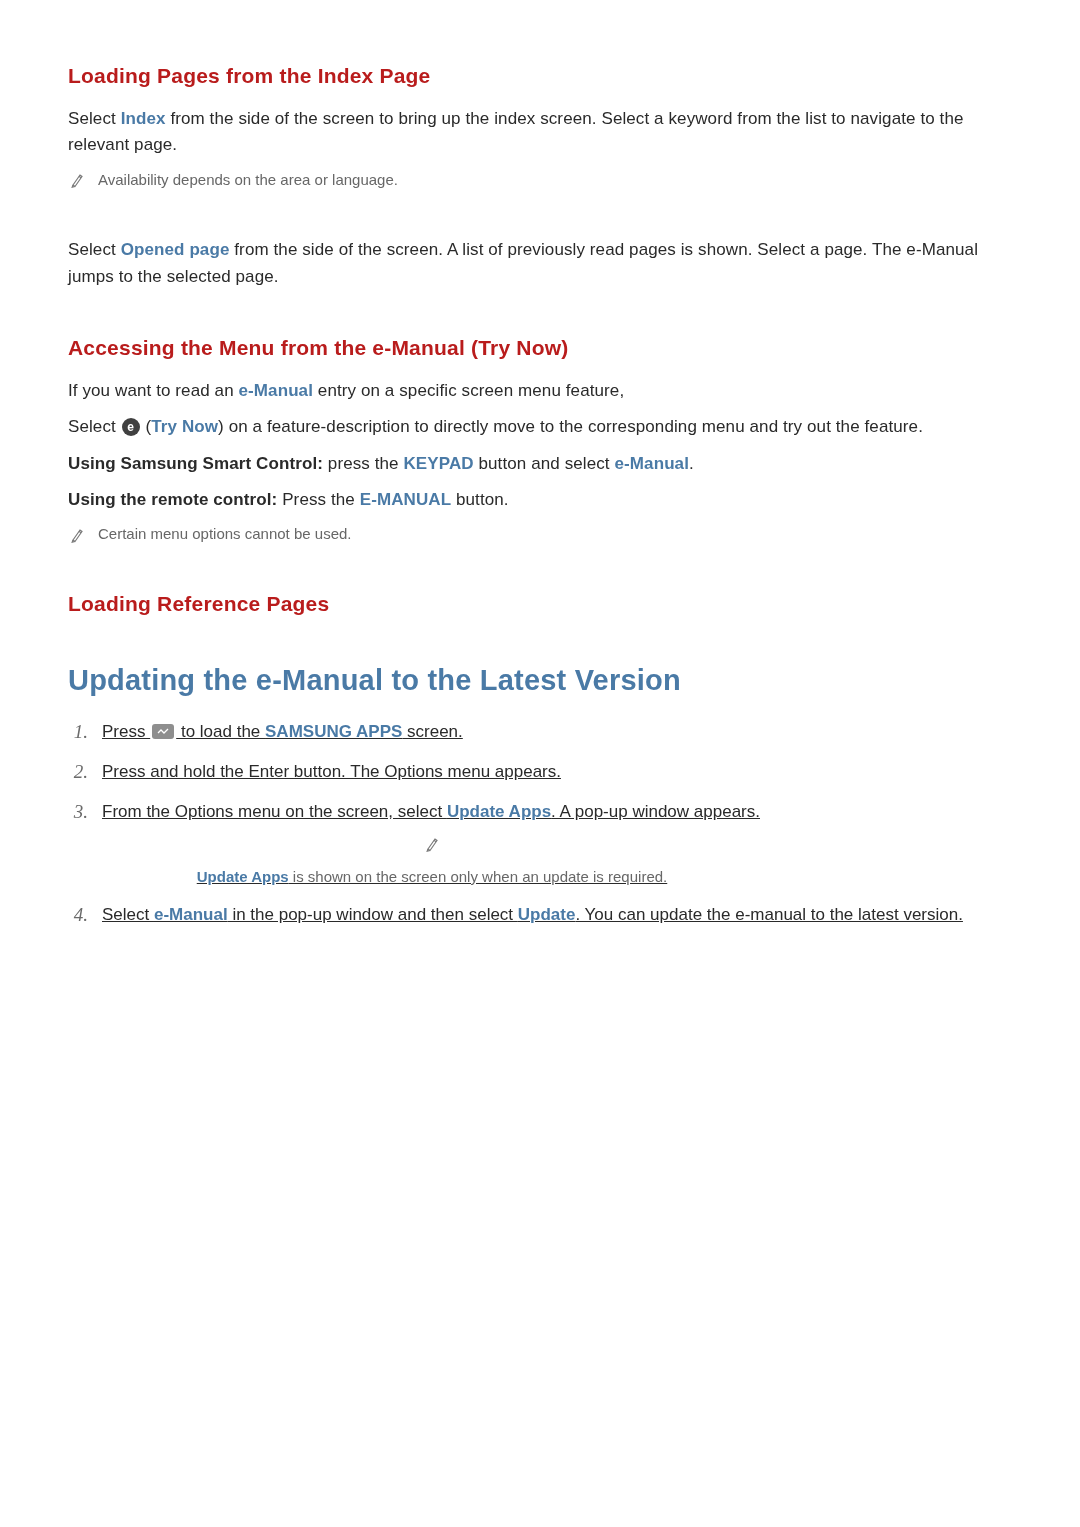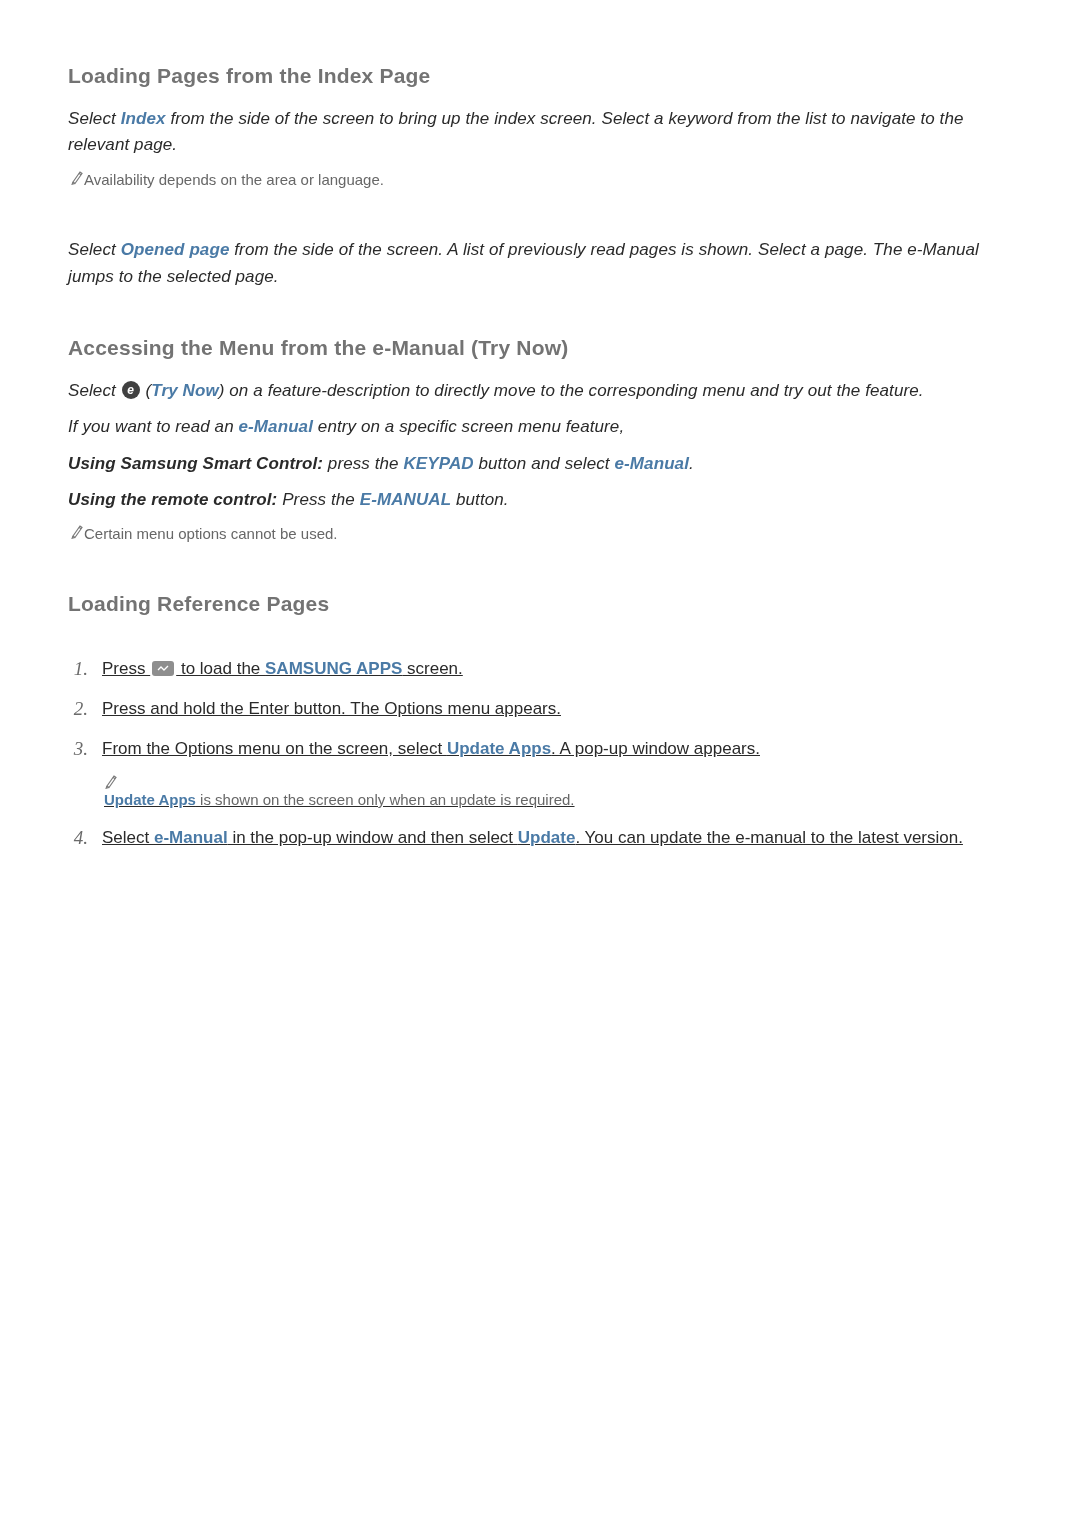--- a/index.html
+++ b/index.html
@@ -14,48 +14,48 @@
   .page {
     box-sizing: border-box;
     width: 1080px;
     min-height: 1527px;
     padding: 64px 68px 60px 68px;
   }
   h3.subhead {
     margin: 0 0 18px 0;
     font-size: 21px;
     font-weight: 600;
-    color: #737373;
+    color: #b91c1c;
     letter-spacing: 0.2px;
   }
   h2.head {
     margin: 48px 0 22px 0;
     font-size: 29px;
     font-weight: 600;
     color: #4a7aa6;
     letter-spacing: 0.2px;
   }
   p.body {
     margin: 0 0 10px 0;
     font-size: 17px;
     line-height: 1.55;
     color: #2a2a2a;
     letter-spacing: 0.1px;
-    font-style: italic;
   }
   p.body .bold {
     font-weight: 600;
   }
   .hl {
     color: #4a7aa6;
     font-weight: 600;
   }
   .note-row {
     display: flex;
-    align-items: flex-start;
+    align-items: center;
+    gap: 14px;
     margin: 8px 0 0 2px;
     color: #676767;
     font-size: 15px;
     line-height: 1.5;
   }
   .note-row .note-text .hl {
     font-weight: 600;
   }
   .note-icon svg {
     display: block;
@@ -160,24 +160,24 @@
 
   <div class="section">
     <p class="body">
       <span>Select </span><span class="hl">Opened page</span><span> from the side of the screen. A list of previously read pages is shown. Select a page. The e-Manual jumps to the selected page.</span>
     </p>
   </div>
 
   <div class="section">
     <h3 class="subhead">Accessing the Menu from the e-Manual (Try Now)</h3>
     <p class="body">
+      <span>If you want to read an </span><span class="hl">e-Manual</span><span> entry on a specific screen menu feature,</span>
+    </p>
+    <p class="body">
       <span>Select </span><span class="pill">e</span> (<span class="hl">Try Now</span><span>) on a feature-description to directly move to the corresponding menu and try out the feature.</span>
-    </p>
-    <p class="body">
-      <span>If you want to read an </span><span class="hl">e-Manual</span><span> entry on a specific screen menu feature,</span>
     </p>
     <p class="body">
       <span class="bold">Using Samsung Smart Control:</span><span> press the </span><span class="hl">KEYPAD</span><span> button and select </span><span class="hl">e-Manual</span><span>.</span>
     </p>
     <p class="body">
       <span class="bold">Using the remote control:</span><span> Press the </span><span class="hl">E-MANUAL</span><span> button.</span>
     </p>
     <div class="note-row">
       <span class="note-icon">
         <svg width="14" height="16" viewBox="0 0 14 16">
@@ -189,20 +189,21 @@
           </svg>
       </span>
       <span class="note-text">Certain menu options cannot be used.</span>
     </div>
   </div>
 
   <div class="section tight">
     <h3 class="subhead">Loading Reference Pages</h3>
   </div>
 
+  <h2 class="head">Updating the e-Manual to the Latest Version</h2>
 
   <div class="ol">
 
     <div class="li">
       <span class="num">1.</span>
       <span class="txt">
         <span>Press </span><span class="chip btn">
           <svg width="14" height="9" viewBox="0 0 14 9">
               <rect x="0" y="0" width="14" height="9" rx="2" fill="none"></rect>
               <path d="M2 6 L5 3 L8 6 L12 2" stroke="#ffffff" stroke-width="1.3" fill="none"></path>

